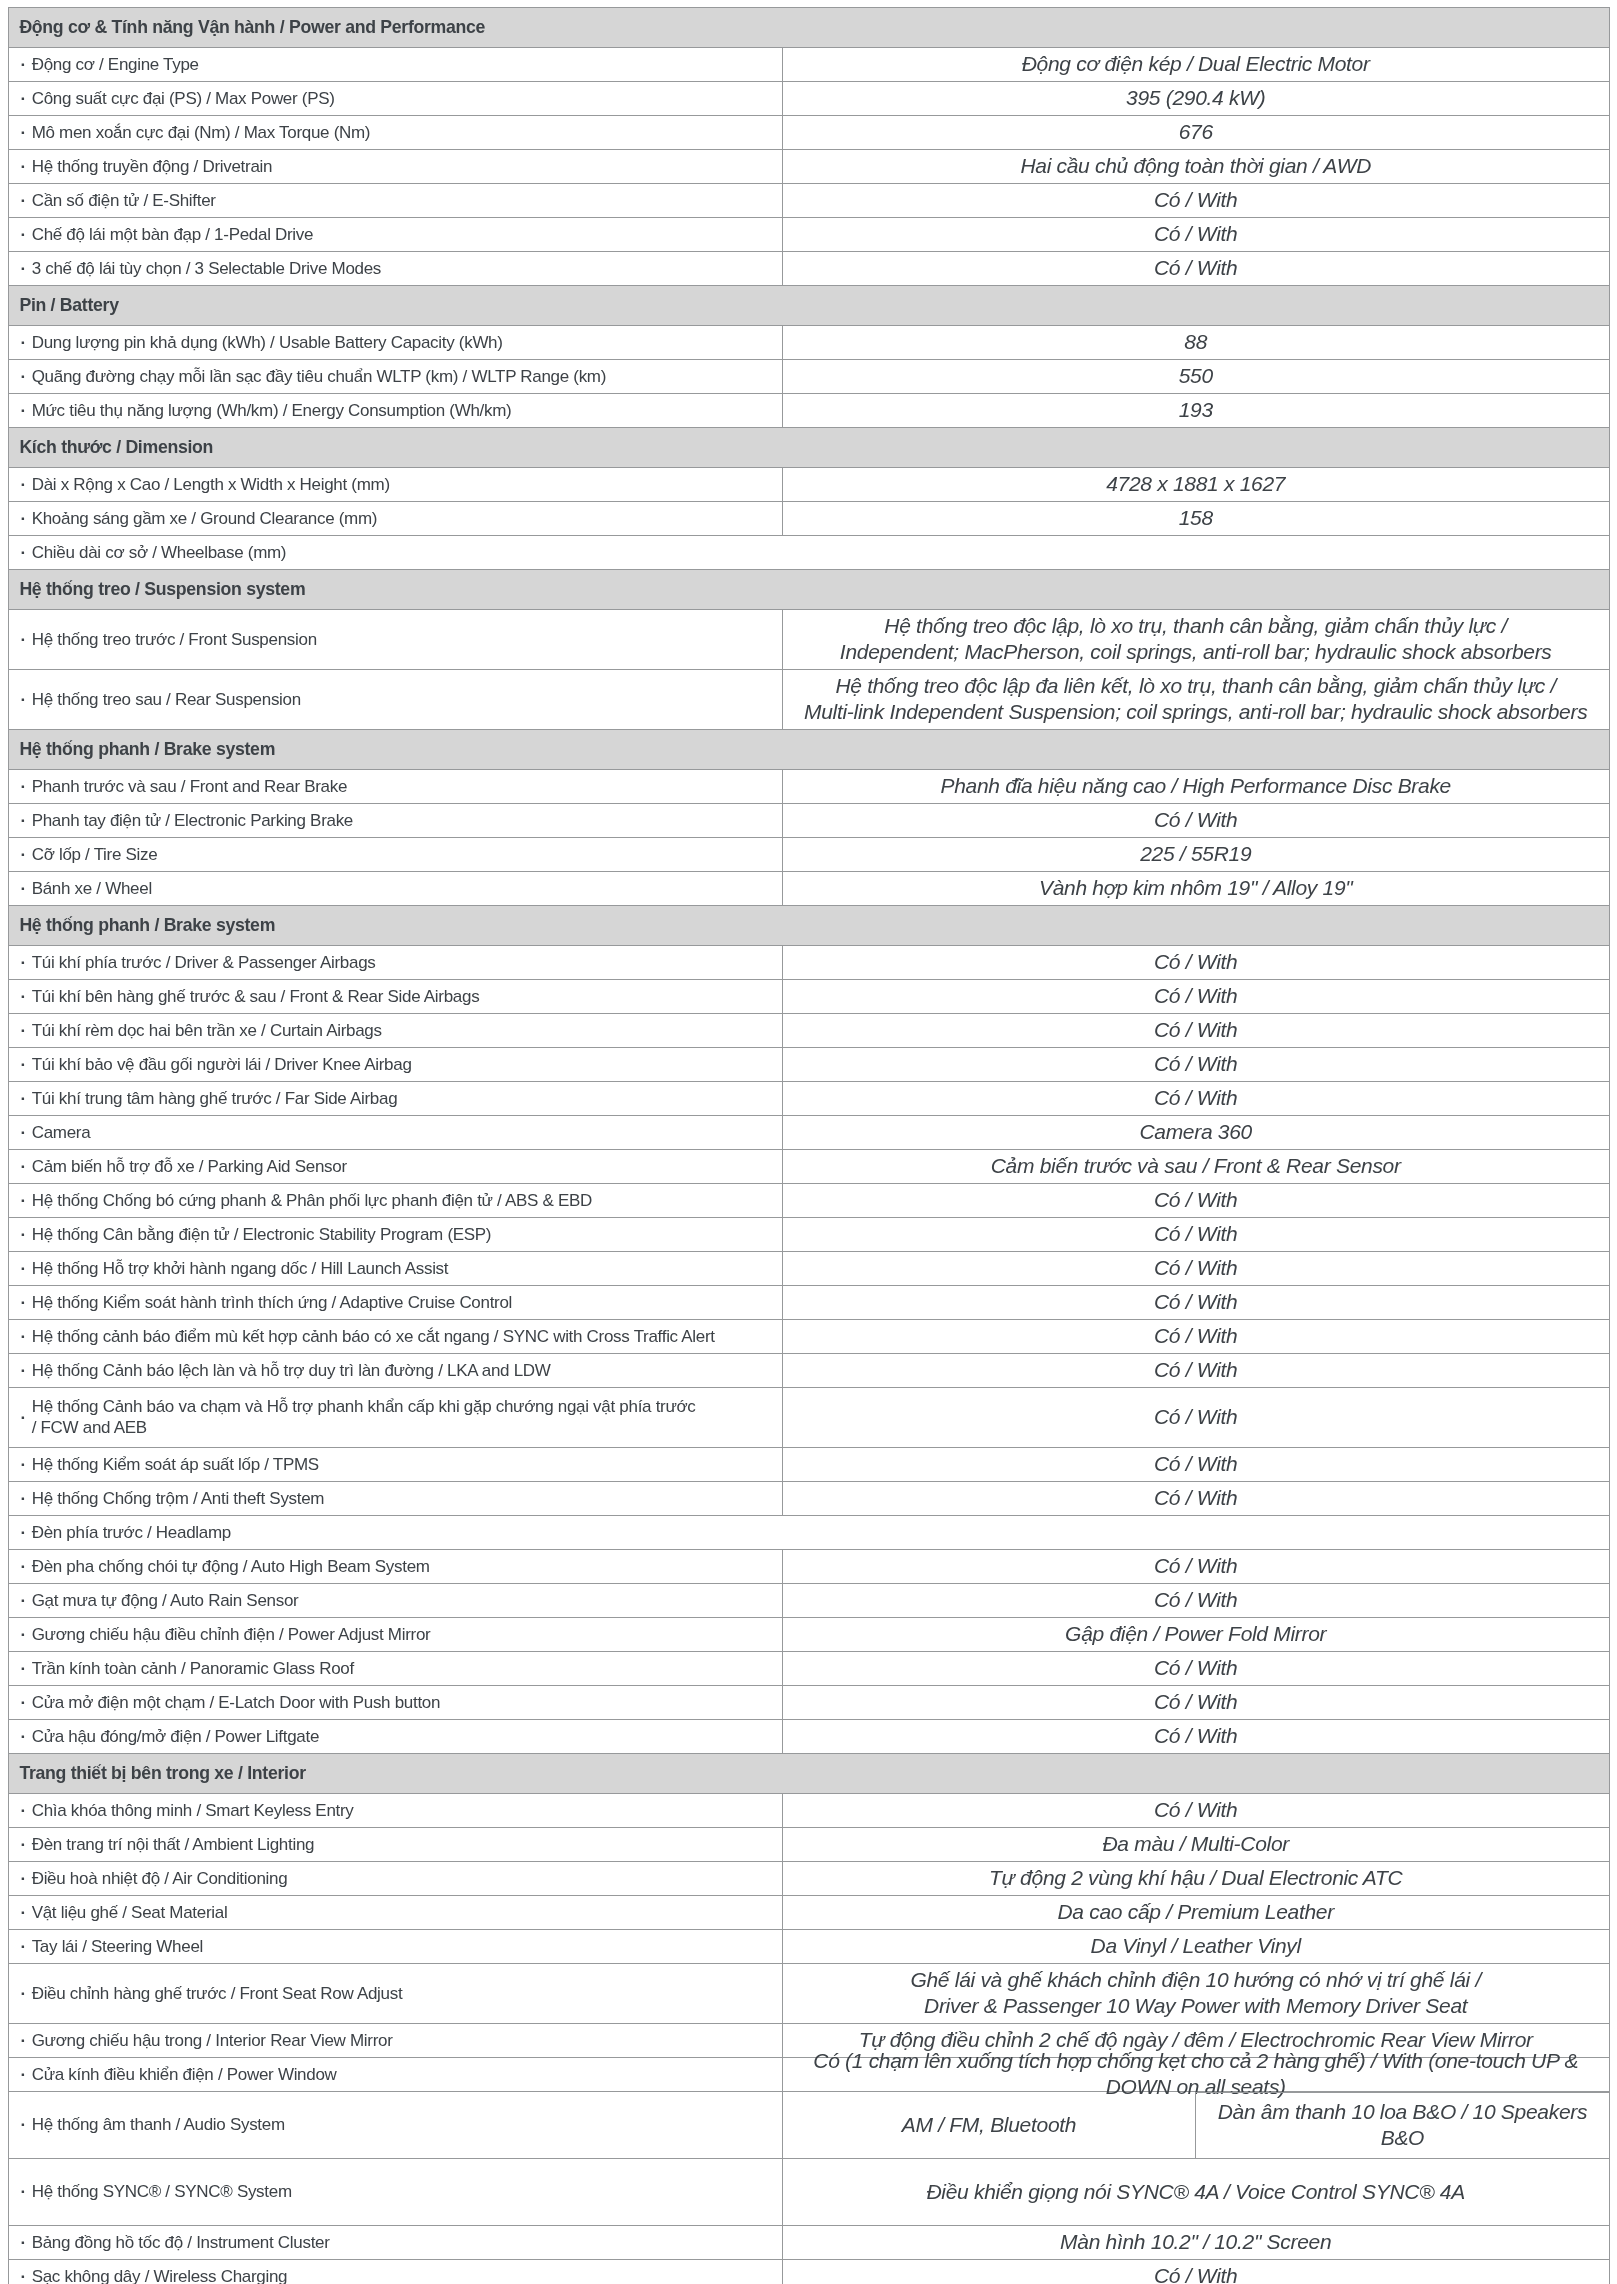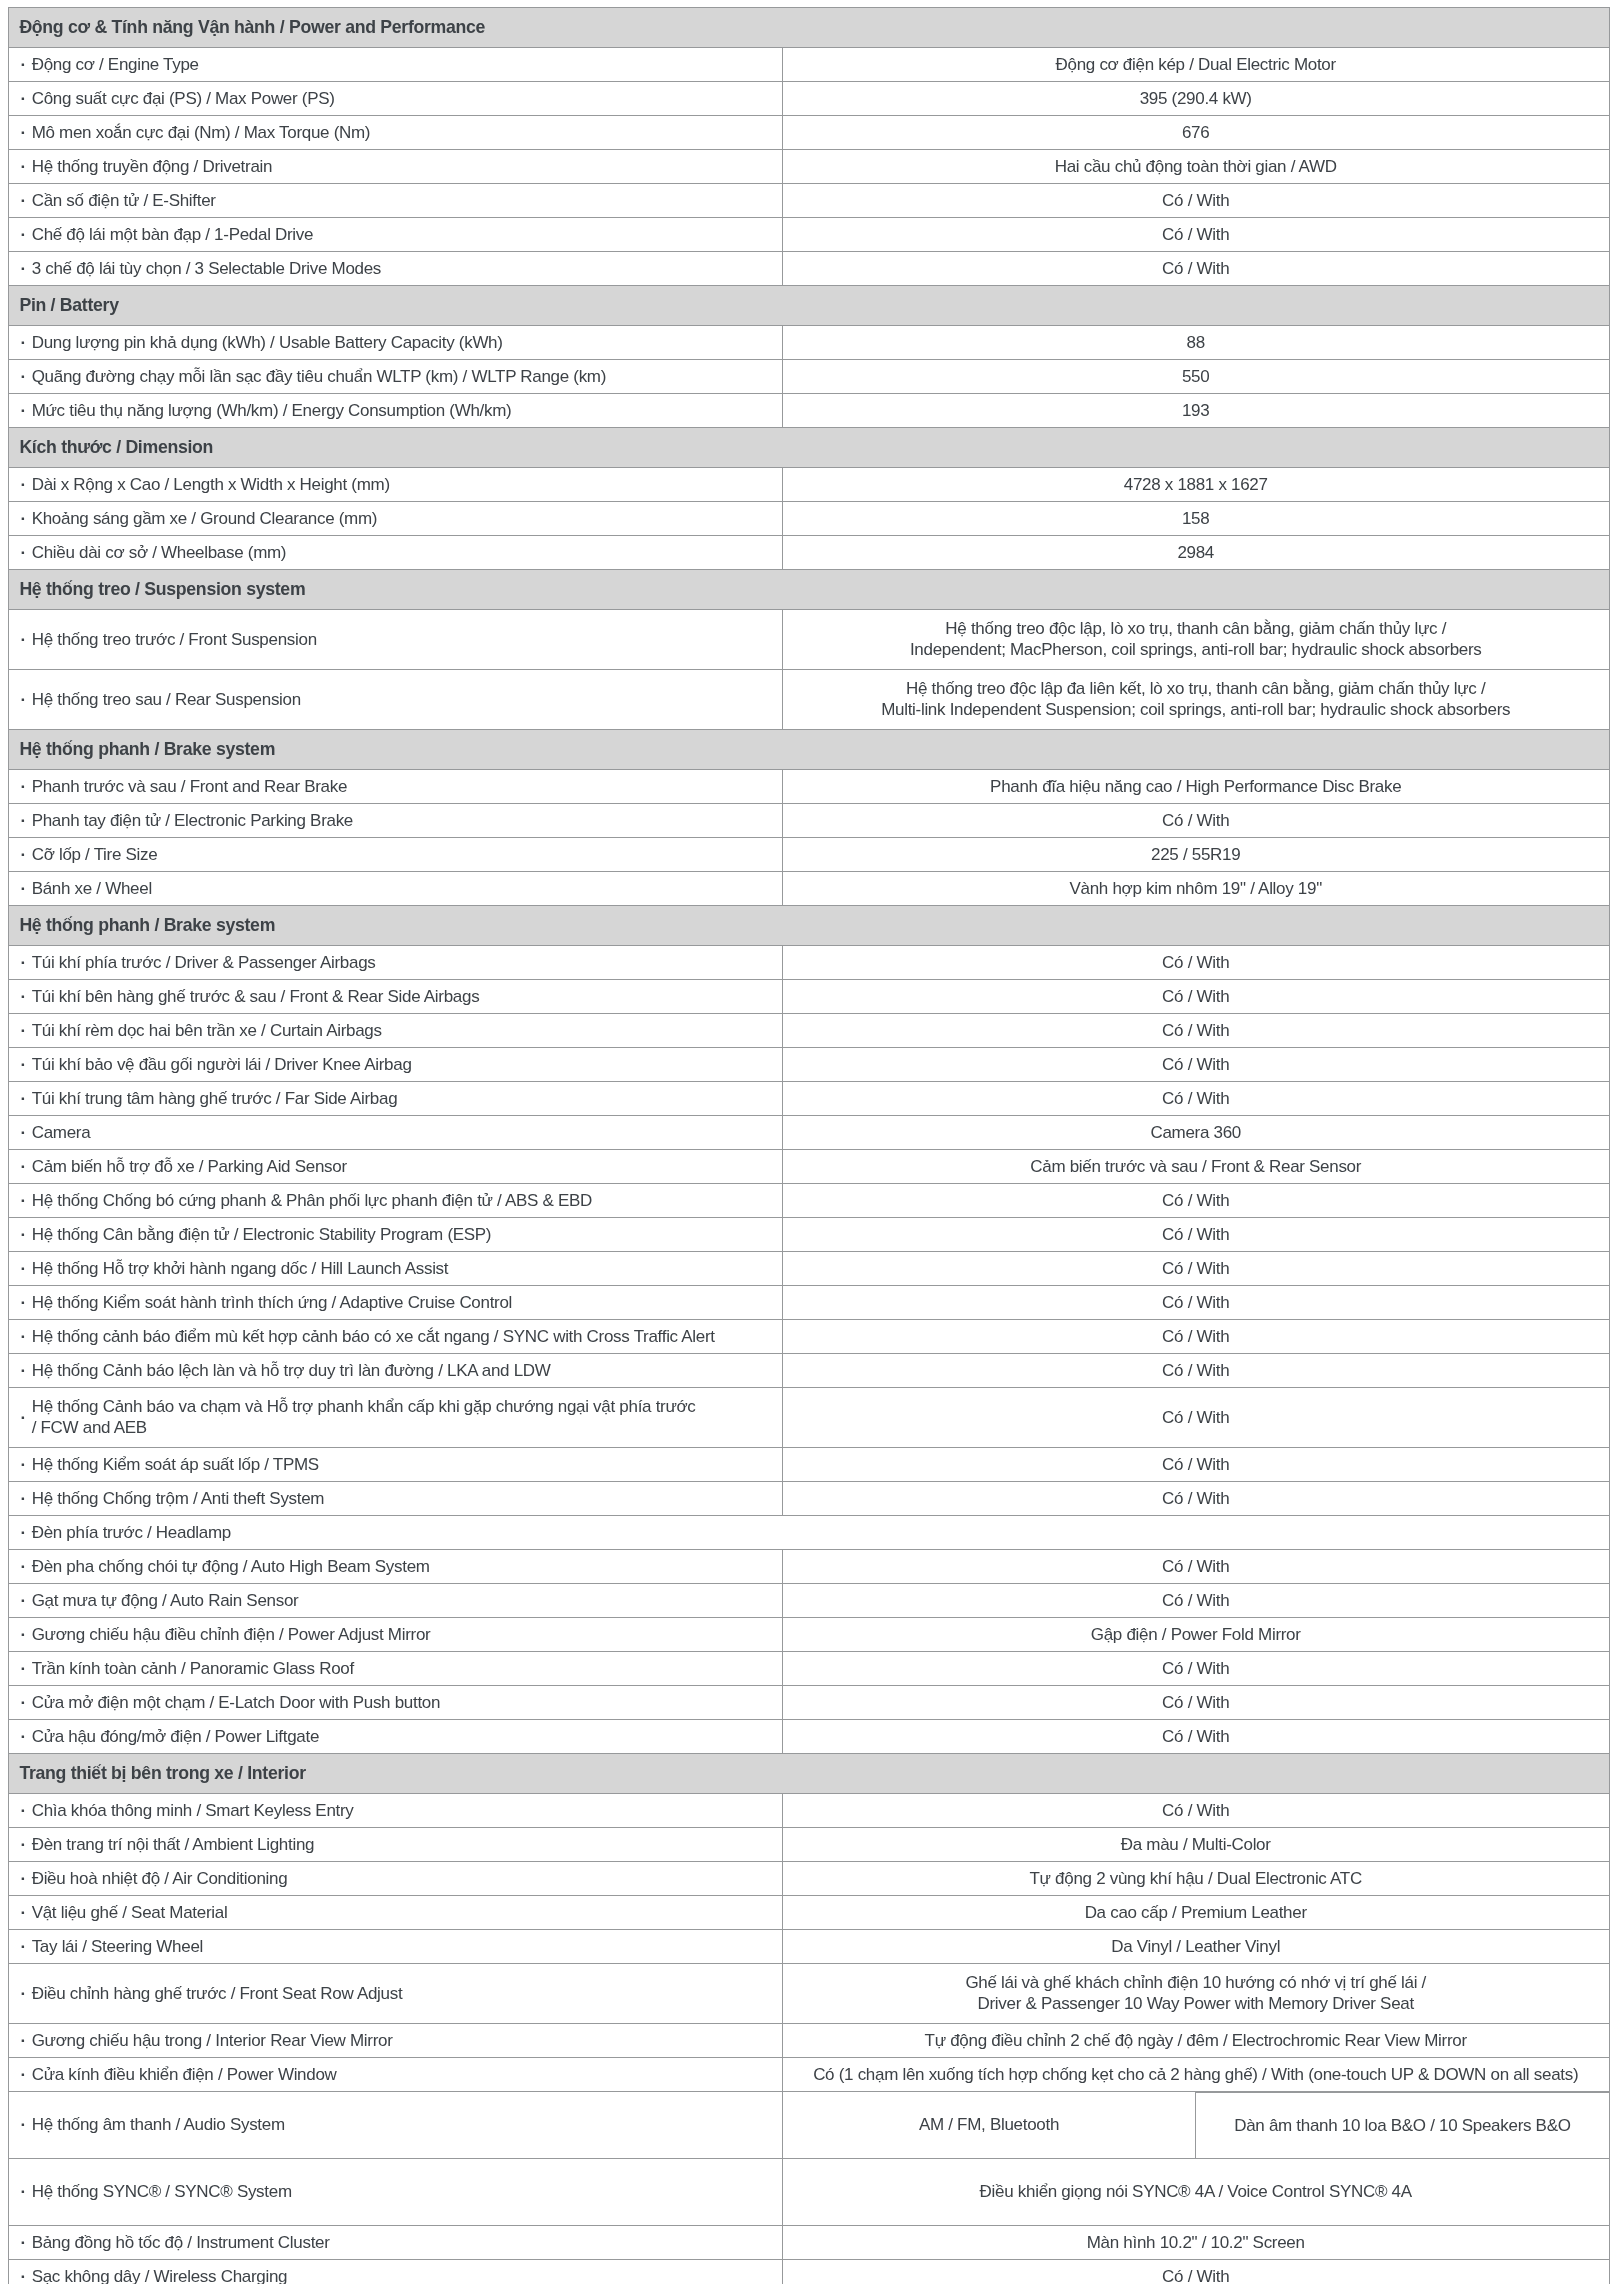--- a/index.html
+++ b/index.html
@@ -35,24 +35,25 @@
     font-size: 17px; letter-spacing: -0.3px;
     line-height: 1.25;
   }
   .bullet { margin-right: 5.9px; font-weight: bold; flex: none; }
   .label-text { white-space: pre-line; }
   .cell-value {
     flex: 1;
     border-left: 0.8px solid var(--line, #97999b);
     display: flex; align-items: center; justify-content: center;
     text-align: center;
-    font-size: 17px; letter-spacing: -0.3px;
+    font-size: 21px; letter-spacing: -0.3px;
     line-height: 1.25;
     white-space: pre-line;
     padding: 1.7px 8.4px;
+    font-style: italic;
   }
   .value-stack { flex: 1; display: flex; }
   .value-stack .cell-value { flex: 1; }
   .value-stack .cell-value + .cell-value { border-top: 0.8px solid var(--line, #97999b); }
 </style>
 </head>
 <body style="--header-bg: #d6d6d6; --line: #97999b; --text: #3d4247;">
 
 <div class="spec-table" id="spec-table">
     <div class="section-header">Động cơ &amp; Tính năng Vận hành / Power and Performance</div>
@@ -140,21 +141,20 @@
         <div class="bullet">·</div>
         <div class="label-text">Khoảng sáng gầm xe / Ground Clearance (mm)</div>
       </div>
       <div class="cell-value">158</div>
     </div>
     <div class="row">
       <div class="cell-label">
         <div class="bullet">·</div>
         <div class="label-text">Chiều dài cơ sở / Wheelbase (mm)</div>
       </div>
-      <div class="cell-value">2984</div>
     </div>
     <div class="section-header">Hệ thống treo / Suspension system</div>
     <div class="row tall">
       <div class="cell-label">
         <div class="bullet">·</div>
         <div class="label-text">Hệ thống treo trước / Front Suspension</div>
       </div>
       <div class="cell-value">Hệ thống treo độc lập, lò xo trụ, thanh cân bằng, giảm chấn thủy lực /
 Independent; MacPherson, coil springs, anti-roll bar; hydraulic shock absorbers</div>
     </div>

